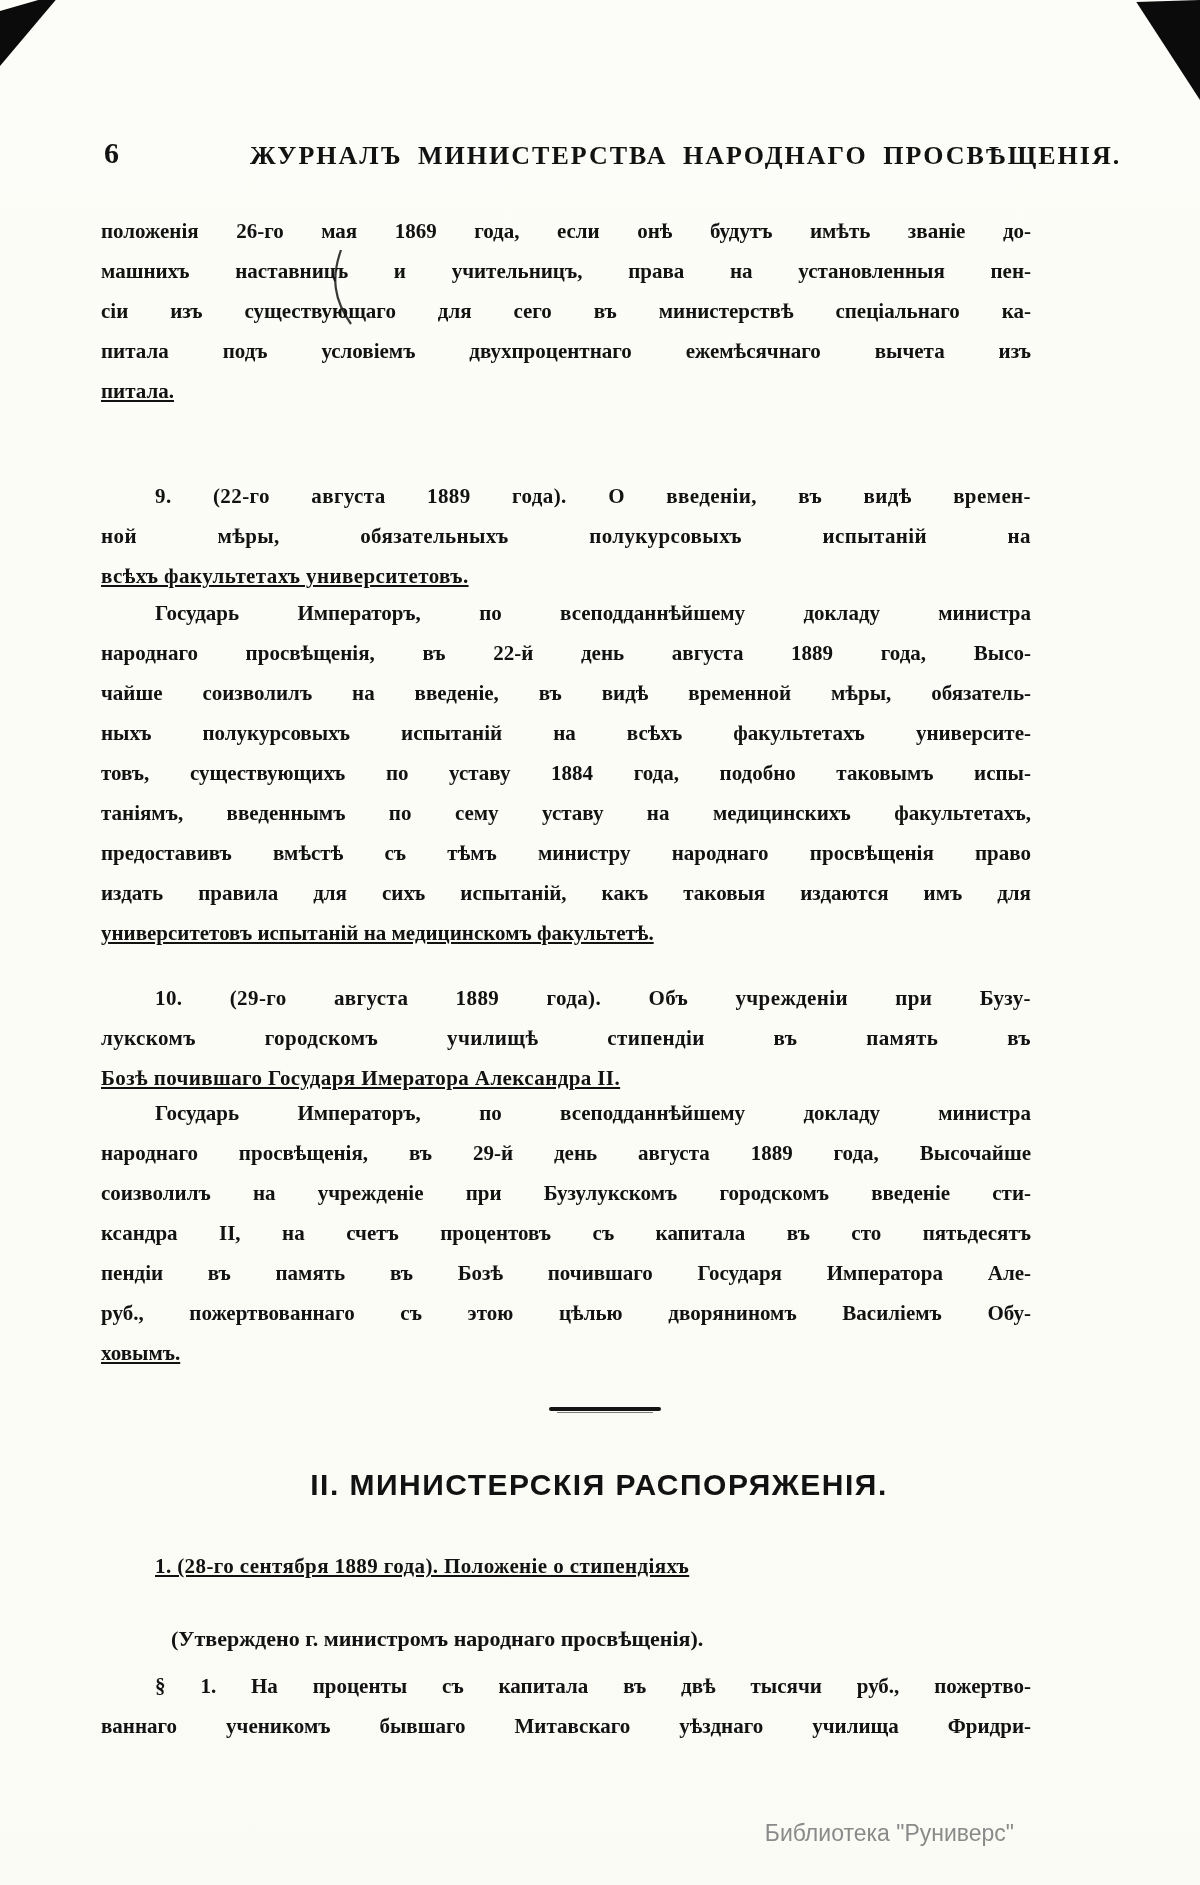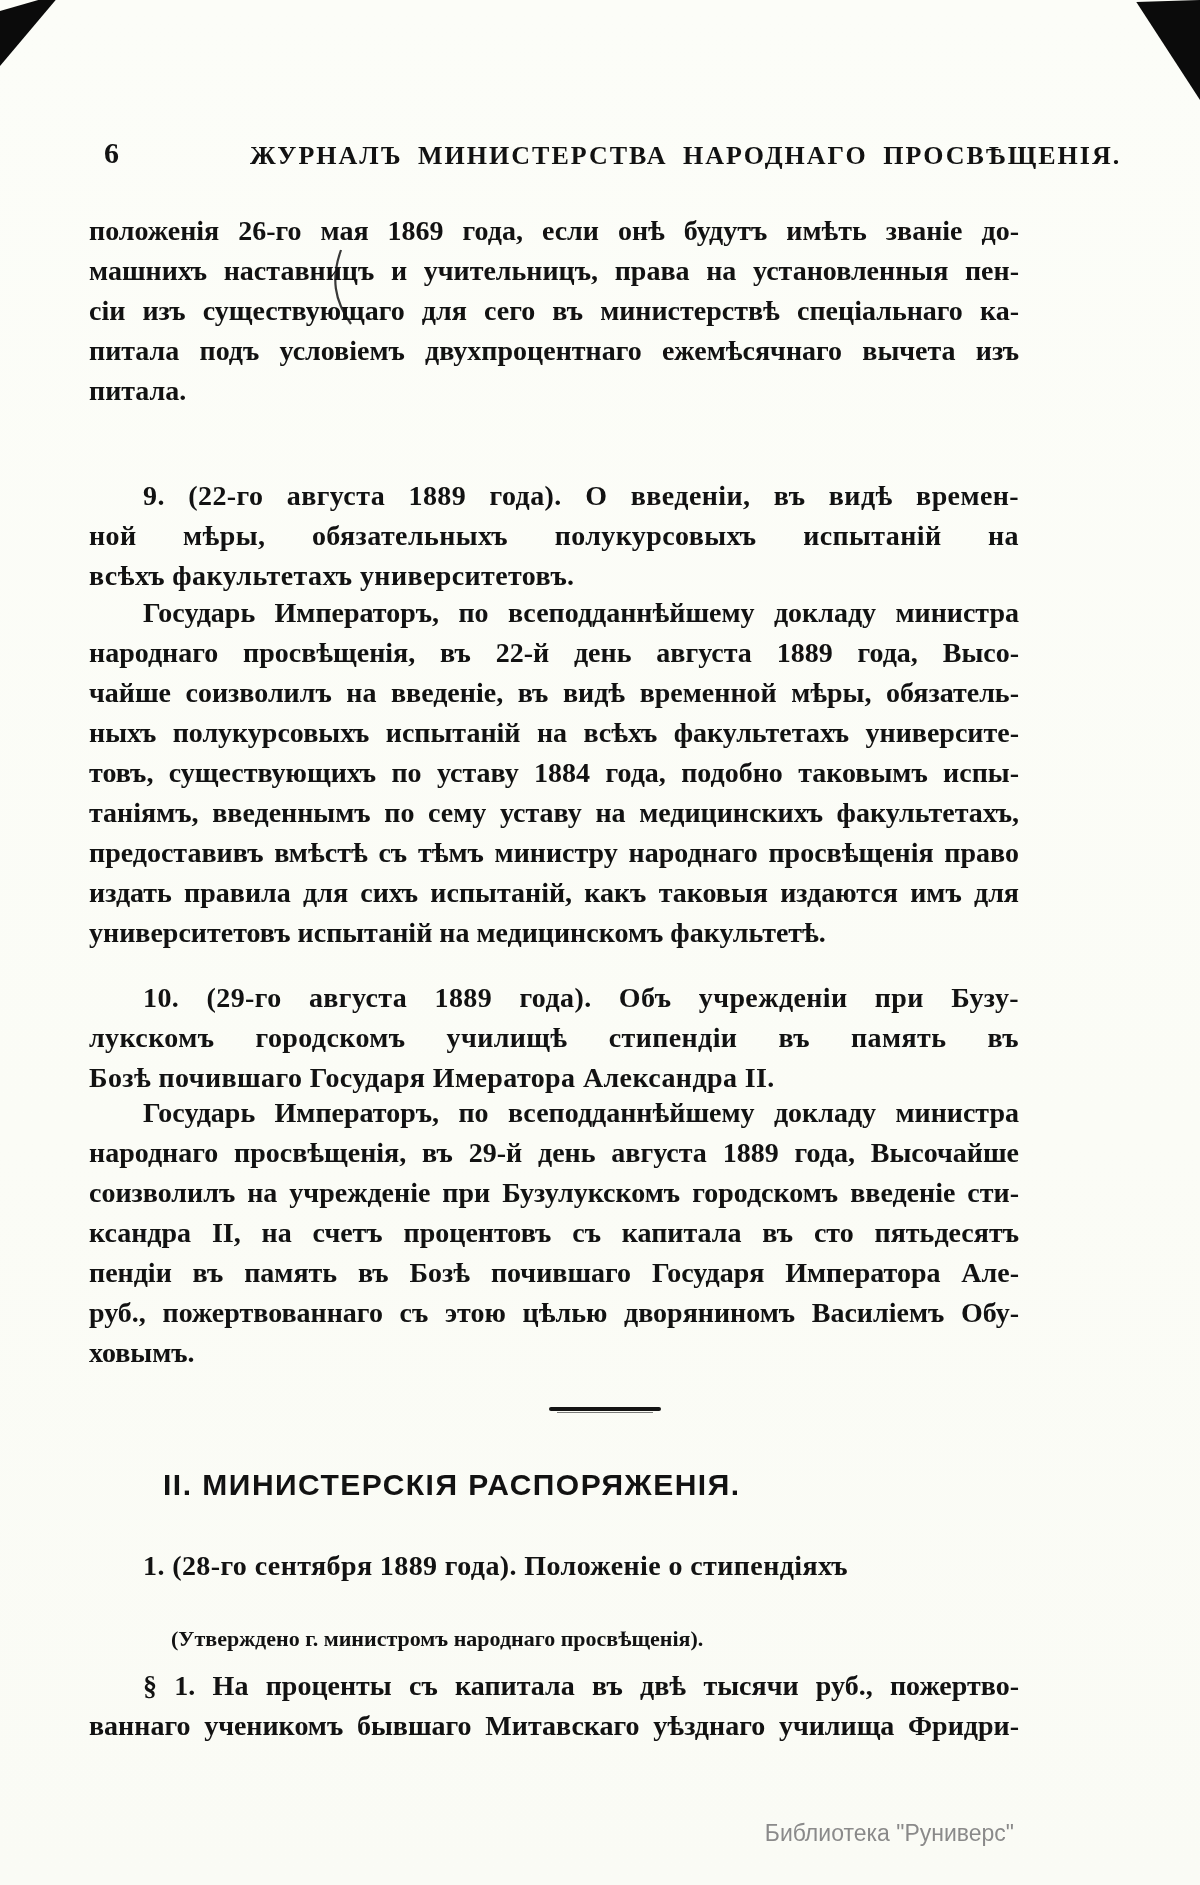--- a/index.html
+++ b/index.html
@@ -15,28 +15,28 @@
   
   .corner{position:absolute;background:#0b0b0b;}
   .corner.tl{left:0;top:0;width:58px;height:68px;clip-path:polygon(0 16%,66% 0,96% 0,0 97%);}
   .corner.tr{right:0;top:0;width:70px;height:100px;clip-path:polygon(9% 2%,100% 0,100% 100%);}
   .stray{position:absolute;left:0;top:0;pointer-events:none;}
   
   .running-head{position:absolute;top:136px;left:0;width:1200px;height:34px;}
   .pagenum{position:absolute;left:104px;top:0;font-size:30px;font-weight:bold;}
   .headtitle{position:absolute;left:250px;top:5px;font-size:26px;font-weight:bold;letter-spacing:2px;word-spacing:7px;white-space:nowrap;}
   
-  .para{position:absolute;left:89px;width:930px;font-size:28px;line-height:40px;font-weight:bold;}
+  .para{position:absolute;left:101px;width:930px;font-size:21px;line-height:40px;font-weight:bold;}
   .para .line{text-align:justify;text-align-last:justify;white-space:nowrap;}
-  .para.flush-last .line:last-child{text-align-last:left;}
+  .para.flush-last .line:last-child{text-align-last:left;text-decoration:underline;}
   .para.indent-first .line:first-child{text-indent:54px;}
   .para.head .line{letter-spacing:.4px;}
   .divider{position:absolute;top:1407px;left:549px;width:112px;height:4px;background:#141414;border-radius:2px;}
   .divider:after{content:"";position:absolute;left:8px;top:5px;width:96px;height:1px;background:rgba(20,20,20,.55);}
-  .section-title{position:absolute;top:1468px;left:105px;width:930px;text-align:left;text-indent:58px;
+  .section-title{position:absolute;top:1468px;left:105px;width:930px;text-align:center;text-indent:58px;
     font-family:"Liberation Sans","DejaVu Sans",sans-serif;font-weight:bold;font-size:30px;letter-spacing:1.5px;white-space:nowrap;}
   .approval{position:absolute;top:1626px;left:105px;width:930px;text-indent:66px;
     font-size:22px;font-weight:bold;white-space:nowrap;}
   .watermark{position:absolute;top:1820px;right:186px;
     font-family:"Liberation Sans","DejaVu Sans",sans-serif;font-size:23px;color:#8a8a8a;white-space:nowrap;}
 </style>
 </head>
 <body>
 
 <div class="page">

